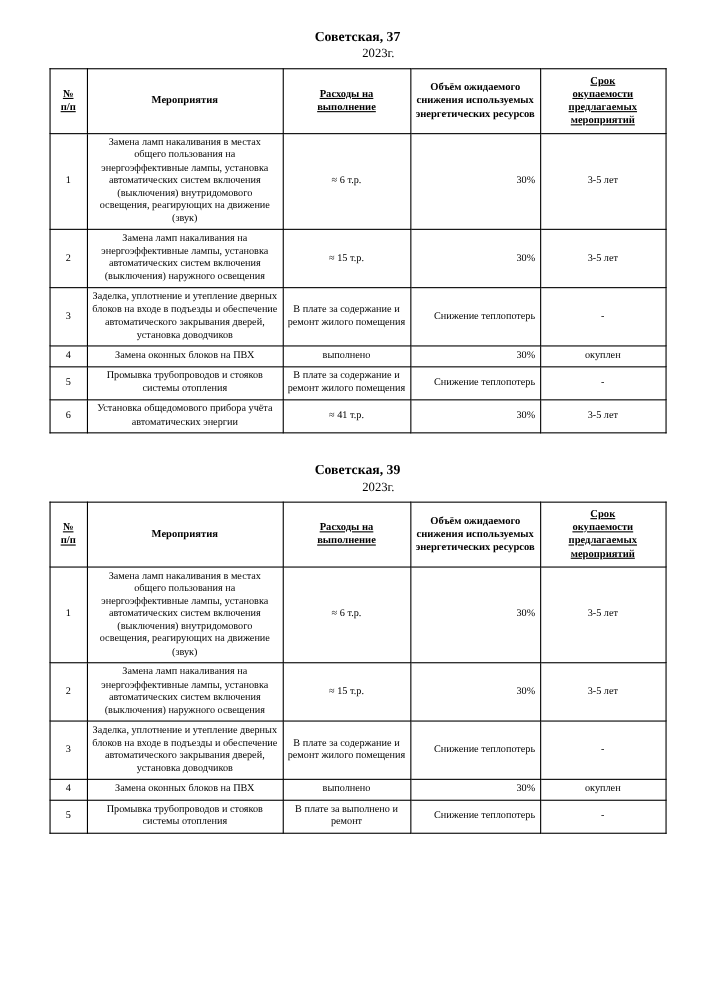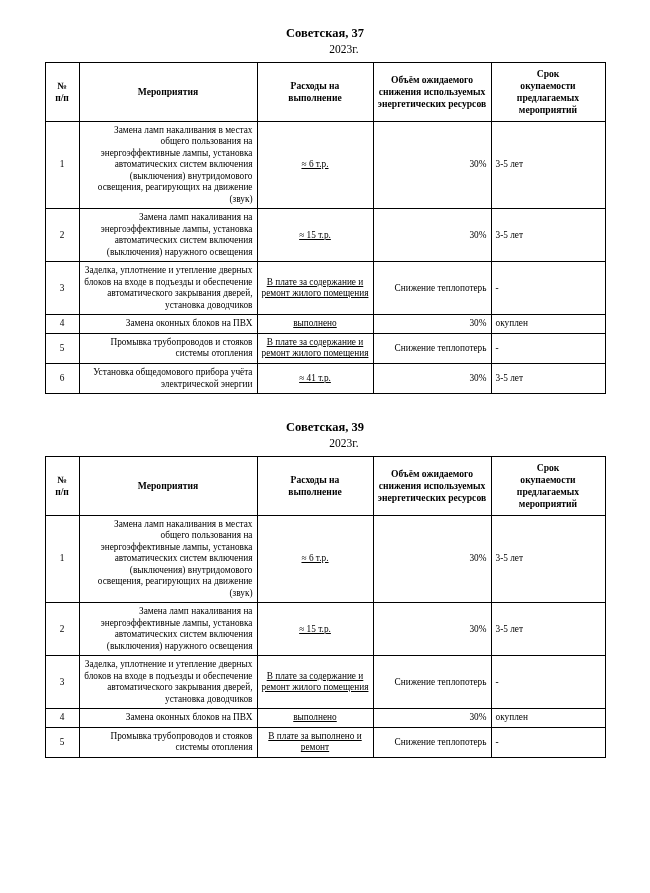--- a/index.html
+++ b/index.html
@@ -59,27 +59,27 @@
     font-size: 9.6px;
     padding: 5px 3px;
   }
   .col-num   { width: 34px; }
   .col-event { width: 178px; }
   .col-cost  { width: 116px; }
   .col-vol   { width: 118px; }
   .col-pay   { width: 114px; }
 
   td.c-num   { text-align: center; }
-  td.c-event { text-align: right; }
-  td.c-cost  { text-align: center; text-decoration: underline; }
+  td.c-event { text-align: center; }
+  td.c-cost  { text-align: center; }
   td.c-cost.left { text-align: center; }
   td.c-vol   { text-align: right; }
-  td.c-pay   { }
-
-  .hdr-stack { display: block; }
+  td.c-pay   { text-align: center; }
+
+  .hdr-stack { display: block; text-decoration: underline; }
 </style>
 </head>
 <body>
 
 <div class="page">
 
   <div class="section">
     <div class="doc-title">Советская, 37</div>
     <div class="doc-subtitle">2023г.</div>
     <table class="grid">
@@ -141,21 +141,21 @@
           </tr>
           <tr>
             <td class="c-num">5</td>
             <td class="c-event">Промывка трубопроводов и стояков системы отопления</td>
             <td class="c-cost left">В плате за содержание и ремонт жилого помещения</td>
             <td class="c-vol">Снижение теплопотерь</td>
             <td class="c-pay">-</td>
           </tr>
           <tr>
             <td class="c-num">6</td>
-            <td class="c-event">Установка общедомового прибора учёта электрической энергии</td>
+            <td class="c-event">Установка общедомового прибора учёта автоматических энергии</td>
             <td class="c-cost">≈ 41 т.р.</td>
             <td class="c-vol">30%</td>
             <td class="c-pay">3-5 лет</td>
           </tr>
         </tbody>
     </table>
   </div>
 
   <div class="section">
     <div class="doc-title">Советская, 39</div>

